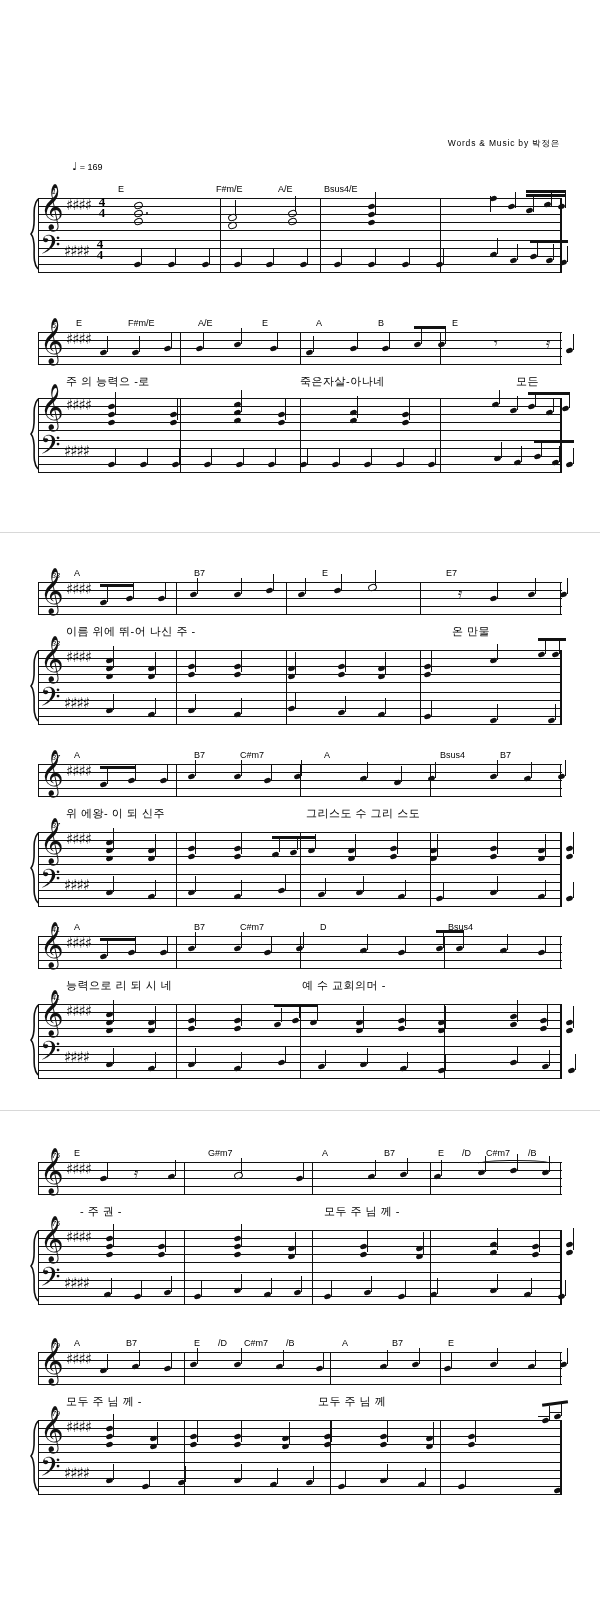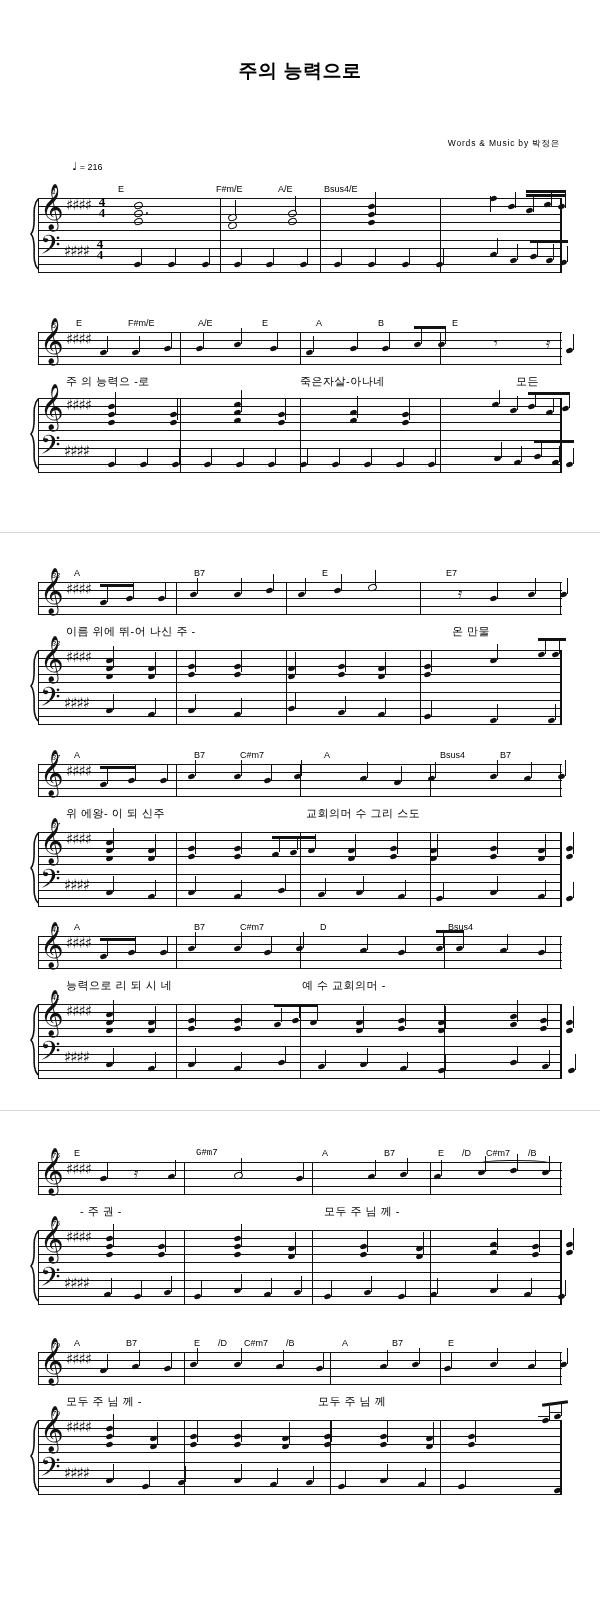--- a/index.html
+++ b/index.html
@@ -211,29 +211,28 @@
     border-top: 1.2px solid #111;
     border-radius: 50%;
     height: 6px;
   }
 </style>
 </head>
 <body>
 
 <div class="page">
 
-  <div class="title">주의 능력으로</div>
   <div class="credit">Words &amp; Music by 박정은</div>
 
   <div class="separator" style="top:532px;"></div>
   <div class="separator" style="top:1110px;"></div>
 
   <div class="system" style="top:160px; height:120px;">
     <div class="tempo" style="left:72px; top:0px;">
-      <span class="note">♩</span> <span>= 216</span>
+      <span class="note">♩</span> <span>= 169</span>
     </div>
 
     <div class="measnum" style="left:52px; top:28px;">1</div>
 
     <div class="brace" style="top:38px;">
       <svg width="12" height="72" viewBox="0 0 12 72">
           <path d="M10 1 C2 10, 10 28, 3 36 C10 44, 2 62, 10 71" stroke="#111" stroke-width="1.6" fill="none"></path>
         </svg>
     </div>
 
@@ -664,21 +663,21 @@
         <div class="stem" style="left:397px; top:-2px; height:16px;"></div>
       <div class="nh" style="left:452px; top:10px;"></div>
         <div class="stem" style="left:459px; top:-4px; height:16px;"></div>
       <div class="nh" style="left:486px; top:12px;"></div>
         <div class="stem" style="left:493px; top:-2px; height:16px;"></div>
       <div class="nh" style="left:520px; top:10px;"></div>
         <div class="stem" style="left:527px; top:-4px; height:16px;"></div>
     </div>
 
     <div class="lyric" style="left:66px; top:56px;">위 에왕- 이 되 신주</div>
-    <div class="lyric" style="left:306px; top:56px;">교회의머 수 그리 스도</div>
+    <div class="lyric" style="left:306px; top:56px;">그리스도 수 그리 스도</div>
 
     <div class="measnum" style="left:52px; top:72px;">37</div>
     <div class="brace" style="top:82px;">
       <svg width="12" height="72" viewBox="0 0 12 72">
           <path d="M10 1 C2 10, 10 28, 3 36 C10 44, 2 62, 10 71" stroke="#111" stroke-width="1.6" fill="none"></path>
         </svg>
     </div>
 
     <div class="staff" style="top:82px;">
       <div class="ln"></div>
@@ -1059,21 +1058,21 @@
     <div class="bar" style="left:312px; top:14px; height:32px;"></div>
     <div class="bar" style="left:430px; top:14px; height:32px;"></div>
     <div class="bar" style="left:560px; top:14px; height:32px;"></div>
     <div class="bar" style="left:38px; top:82px; height:74px;"></div>
     <div class="bar" style="left:184px; top:82px; height:74px;"></div>
     <div class="bar" style="left:312px; top:82px; height:74px;"></div>
     <div class="bar" style="left:430px; top:82px; height:74px;"></div>
     <div class="bar thick" style="left:560px; top:82px; height:74px;"></div>
 
     <div class="chord" style="left:74px; top:0px;">E</div>
-    <div class="chord" style="left:196px; top:0px;font-family:Liberation Mono, monospace;">G#m7</div>
+    <div class="chord" style="left:208px; top:0px;">G#m7</div>
     <div class="chord" style="left:322px; top:0px;">A</div>
     <div class="chord" style="left:384px; top:0px;">B7</div>
     <div class="chord" style="left:438px; top:0px;">E</div>
     <div class="chord" style="left:462px; top:0px;">/D</div>
     <div class="chord" style="left:486px; top:0px;">C#m7</div>
     <div class="chord" style="left:528px; top:0px;">/B</div>
   </div>
 
   <div class="system" style="top:1338px; height:180px;">
     <div class="staff" style="top:14px;">

